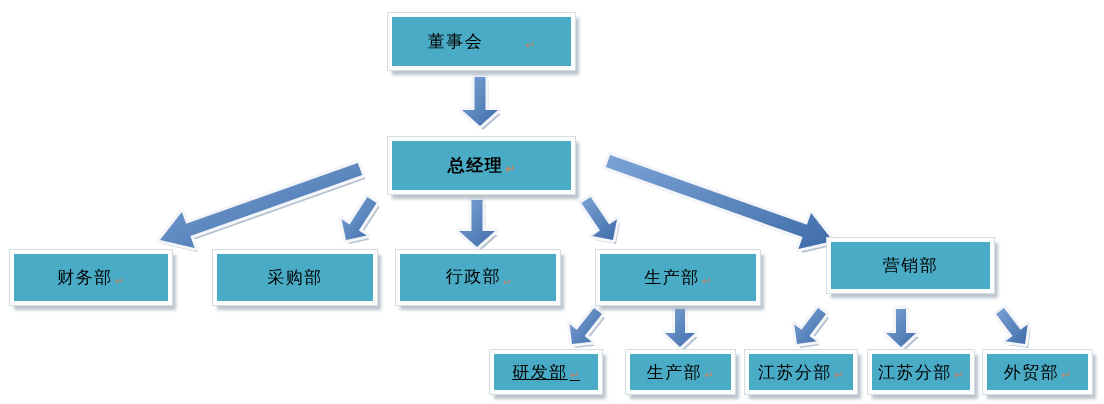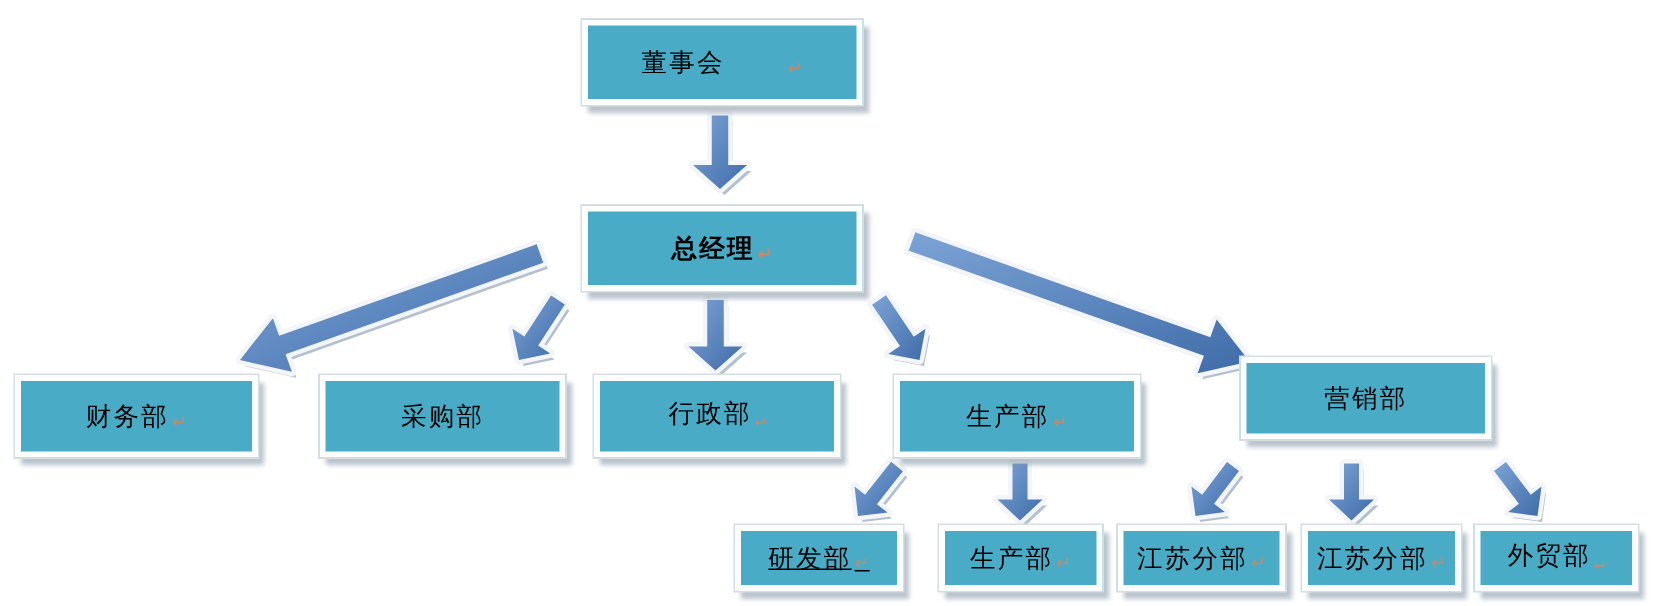--- a/index.html
+++ b/index.html
@@ -116,18 +116,18 @@
         <span class="pilcrow">↵</span>
       </div>
       <div class="node" style="left: 745px; top: 350px; width: 112px; height: 44px;">
         <span class="label">江苏分部</span>
         <span class="pilcrow">↵</span>
       </div>
       <div class="node" style="left: 868px; top: 350px; width: 106px; height: 44px;">
         <span class="label">江苏分部</span>
         <span class="pilcrow">↵</span>
       </div>
-      <div class="node" style="left: 983px; top: 350px; width: 109px; height: 44px; font-family: Liberation Mono, monospace;">
+      <div class="node" style="left: 983px; top: 350px; width: 109px; height: 44px;">
         <span class="label">外贸部</span>
         <span class="pilcrow">↵</span>
       </div>
     </div>
 </div>
 
 </body></html>

